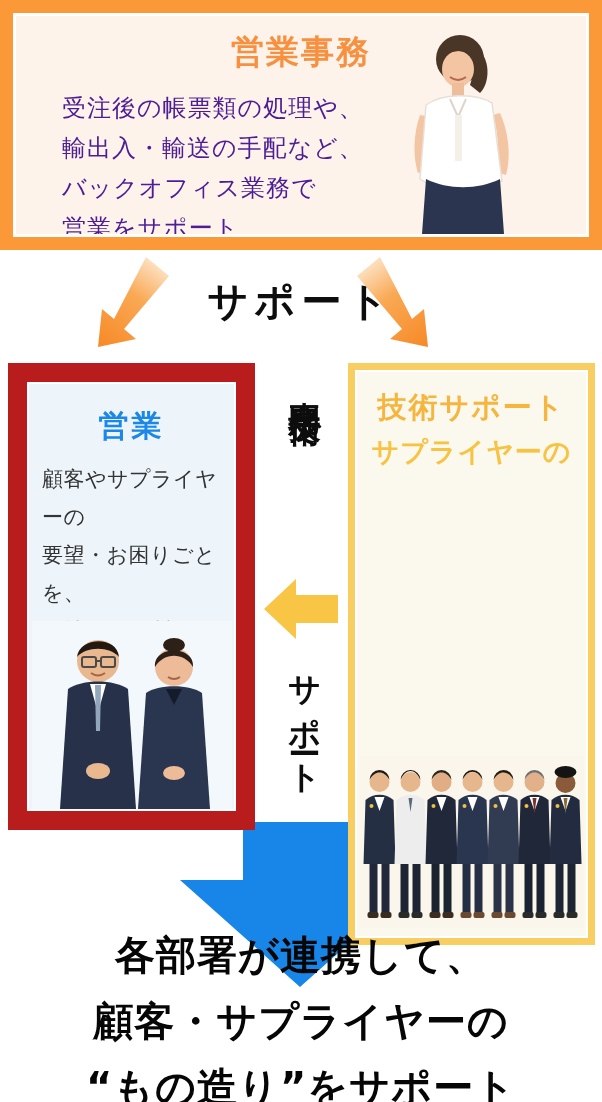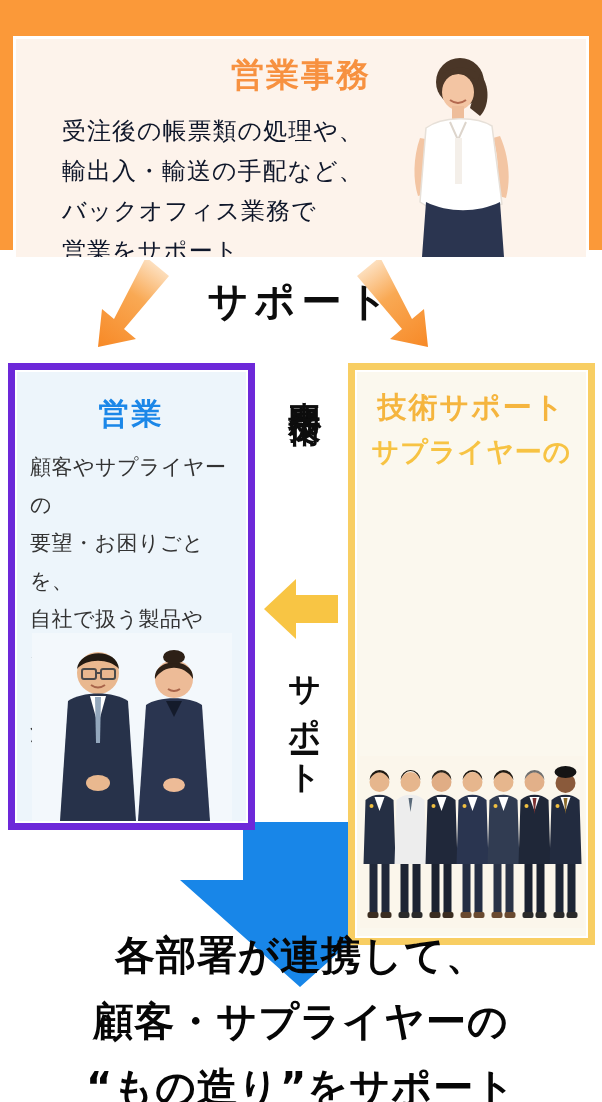--- a/index.html
+++ b/index.html
@@ -5,35 +5,35 @@
   html,body { margin:0; padding:0; background:#ffffff; }
   .page {
     position:relative; width:602px; height:1102px; overflow:hidden;
     background:#ffffff; font-family:"DejaVu Sans", sans-serif;
   }
   
   .card-outer { position:absolute; box-sizing:border-box; z-index:1; }
   .card-inner { position:relative; width:100%; height:100%; box-sizing:border-box; border:3px solid #ffffff; overflow:hidden; }
 
   .top-card { left:0; top:0; width:602px; height:250px; background:#FB9939; padding:13px; }
-  .top-card .card-inner { background:#FDF3EB;margin-top:23px; }
+  .top-card .card-inner { background:#FDF3EB; }
   .top-title { position:absolute; top:14px; left:0; right:0; text-align:center;
     font-size:33px; font-weight:bold; color:#F79140; letter-spacing:2px; }
   .top-body { position:absolute; left:46px; top:72px; font-size:24px; line-height:40px;
-    color:#0f172a; font-weight:500; letter-spacing:1px; white-space:pre-line; }
+    color:#4c1d95; font-weight:500; letter-spacing:1px; white-space:pre-line; }
   .top-photo { position:absolute; right:63px; bottom:0; width:115px; height:205px; }
 
   
   .support-heading { position:absolute; top:274px; left:0; width:602px; text-align:center;
     font-size:40px; font-weight:bold; color:#0d0d0d; letter-spacing:6px; z-index:2; }
   .arrow-dl { position:absolute; left:84px; top:255px; width:90px; height:100px; }
   .arrow-dr { position:absolute; left:352px; top:255px; width:90px; height:100px; }
 
   
-  .sales-card { left:8px; top:363px; width:247px; height:467px; background:#6d28d9; padding:7px; }
+  .sales-card { left:8px; top:363px; width:247px; height:467px; background:#b91c1c; padding:19px; }
   .sales-card .card-inner { background:#EDF5FB; border-width:2px; }
   .sales-title { position:absolute; top:22px; left:0; right:0; text-align:center;
     font-size:30px; font-weight:bold; color:#1B87E8; letter-spacing:3px; }
   .sales-body { position:absolute; left:13px; top:76px; font-size:21px; line-height:38px;
     color:#333333; letter-spacing:0.5px; white-space:pre-line; }
   .sales-photo { position:absolute; bottom:0; left:50%; transform:translateX(-50%); width:200px; height:188px; }
 
   
   .v-label { position:absolute; writing-mode:vertical-rl; text-orientation:upright;
     font-weight:bold; color:#0d0d0d; font-size:32px; letter-spacing:5px; z-index:2; left:283px; }

